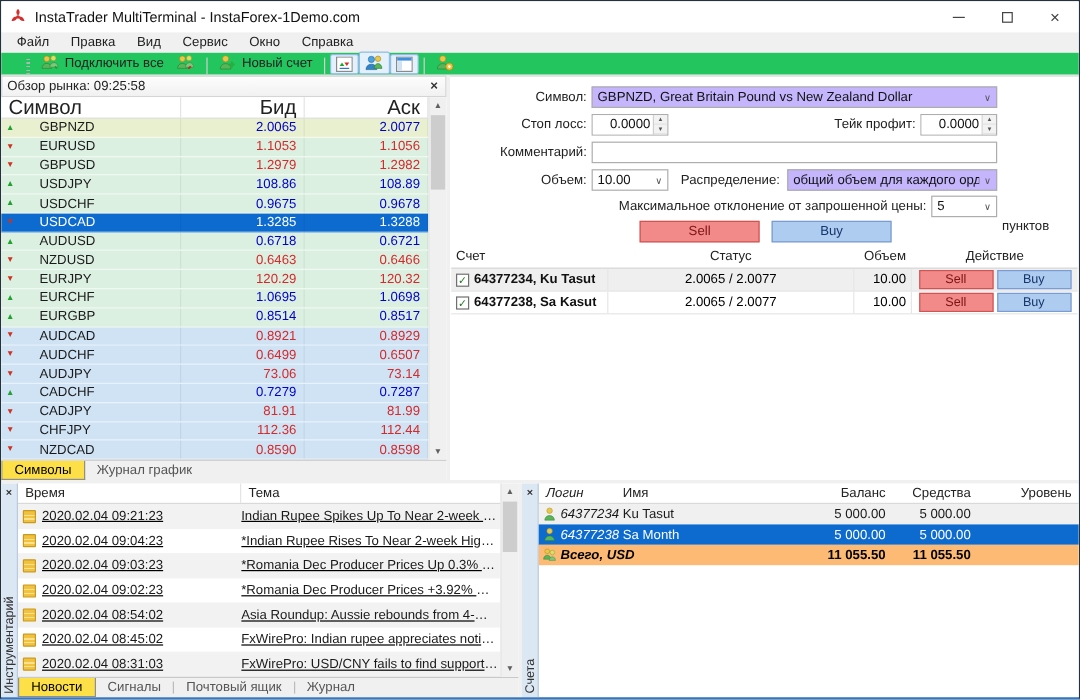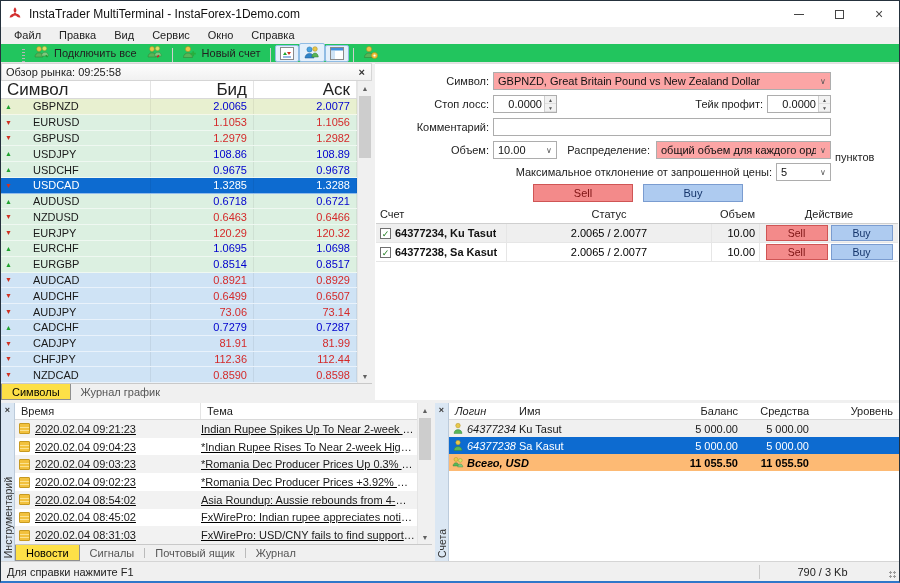--- a/index.html
+++ b/index.html
@@ -54,21 +54,21 @@
   .arrow.down{color:#d03020;}
   .bottom-tabs{height:17px;background:#f0f0f0;border-top:1px solid #c9c9c9;display:flex;align-items:stretch;font-size:11px;color:#555;flex:none;overflow:hidden;white-space:nowrap;}
   .btab{padding:1px 10px;display:flex;align-items:center;}
   .btab.active{background:#fde047;border:1px solid #8f8f8f;border-top:1px solid #fff;color:#000;margin-top:-1px;}
   .btab-sep{width:1px;background:#bbb;margin:3px 0;}
   
   .order-panel{flex:1;display:flex;flex-direction:column;position:relative;background:#fff;min-width:0;border-top:1px solid #e0e0e0;}
   .order-form{position:relative;height:139px;flex:none;font-size:11px;color:#222;}
   .f-label{position:absolute;text-align:right;height:18px;line-height:18px;white-space:nowrap;}
   .f-ctl{position:absolute;height:18px;}
-  .combo{border:1px solid #adadad;background:#fca5a5;display:flex;align-items:center;font-size:11px;padding-left:4px;color:#111;}
+  .combo{border:1px solid #adadad;background:#c4b5fd;display:flex;align-items:center;font-size:11px;padding-left:4px;color:#111;}
   .combo .cv{flex:1;white-space:nowrap;overflow:hidden;}
   .combo .ca{width:14px;text-align:center;font-size:8px;color:#555;}
   .combo.white{background:#fff;}
   .numwrap{display:flex;border:1px solid #adadad;background:#fff;height:18px;}
   .numwrap input{flex:1;border:none;outline:none;font-size:11px;text-align:right;padding:0 2px;width:40px;background:#fff;color:#111;}
   .spin{width:12px;display:flex;flex-direction:column;border-left:1px solid #cfcfcf;}
   .spin div{flex:1;font-size:5px;color:#555;display:flex;align-items:center;justify-content:center;background:#f2f2f2;border-bottom:1px solid #e0e0e0;}
   .txt-input{border:1px solid #adadad;font-size:11px;padding:0 3px;outline:none;background:#fff;color:#111;}
   .btn-sell{background:#f38a8a;border:1px solid #cf5555;color:#7c1212;font-size:11px;display:flex;align-items:center;justify-content:center;}
   .btn-buy{background:#aecbf0;border:1px solid #7a9cd0;color:#15356b;font-size:11px;display:flex;align-items:center;justify-content:center;}
@@ -438,21 +438,21 @@
           <div class="f-ctl combo" style="left:281px;width:175px;top:77px;">
             <span class="cv">общий объем для каждого ордера</span>
             <span class="ca">∨</span>
           </div>
 
           <div class="f-label" style="left:80px;width:317px;top:99px;">Максимальное отклонение от запрошенной цены:</div>
           <div class="f-ctl combo white" style="left:401px;width:55px;top:99px;">
             <span class="cv">5</span>
             <span class="ca">∨</span>
           </div>
-          <div class="f-label" style="left:460px;width:50px;top:84px;text-align:left;">пунктов</div>
+          <div class="f-label" style="left:460px;width:50px;top:116px;text-align:left;">пунктов</div>
 
           <div class="f-ctl btn-sell" style="left:158px;width:100px;top:120px;">Sell</div>
           <div class="f-ctl btn-buy" style="left:268px;width:100px;top:120px;">Buy</div>
         </div>
 
         <div class="order-table">
           <div class="ot-head">
             <div class="ot-c1">Счет</div>
             <div class="ot-c2">Статус</div>
             <div class="ot-c3">Объем</div>
@@ -597,21 +597,21 @@
                 <div class="ac5"></div>
               </div>
               <div class="acc-row selected">
                 <div class="ac1">
                   <svg width="12" height="13" viewBox="0 0 12 13">
                     <circle cx="6" cy="3.6" r="2.3" fill="#e8c84a" stroke="#a8861a" stroke-width=".4"></circle>
                     <path d="M2 11.5c0-2.4 1.8-3.9 4-3.9s4 1.5 4 3.9z" fill="#58b558" stroke="#2e7d32" stroke-width=".4"></path>
                   </svg>
                   <span>64377238</span>
                 </div>
-                <div class="ac2">Sa Kasut</div>
+                <div class="ac2">Sa Month</div>
                 <div class="ac3">5 000.00</div>
                 <div class="ac4">5 000.00</div>
                 <div class="ac5"></div>
               </div>
               <div class="acc-row total">
                 <div class="ac1" style="width: 218px;">
                   <svg width="12" height="13" viewBox="0 0 12 13">
                     <circle cx="4" cy="3.4" r="2" fill="#e8c84a" stroke="#a8861a" stroke-width=".4"></circle>
                     <path d="M1 10c0-2 1.4-3.3 3-3.3S7 8 7 10z" fill="#58b558" stroke="#2e7d32" stroke-width=".4"></path>
                     <circle cx="8.3" cy="4.4" r="1.9" fill="#d8e06a" stroke="#8a9a20" stroke-width=".4"></circle>
@@ -622,19 +622,13 @@
                 <div class="ac3">11 055.50</div>
                 <div class="ac4">11 055.50</div>
                 <div class="ac5"></div>
               </div>
             </div>
         </div>
       </div>
     </div>
   </div>
 
-  <div class="statusbar">
-    <span class="sb-left">Для справки нажмите F1</span>
-    <span class="sb-div"></span>
-    <span class="sb-right">790 / 3 Kb</span>
-    <span class="sb-grip"></span>
-  </div>
 </div>
 
 </body></html>

